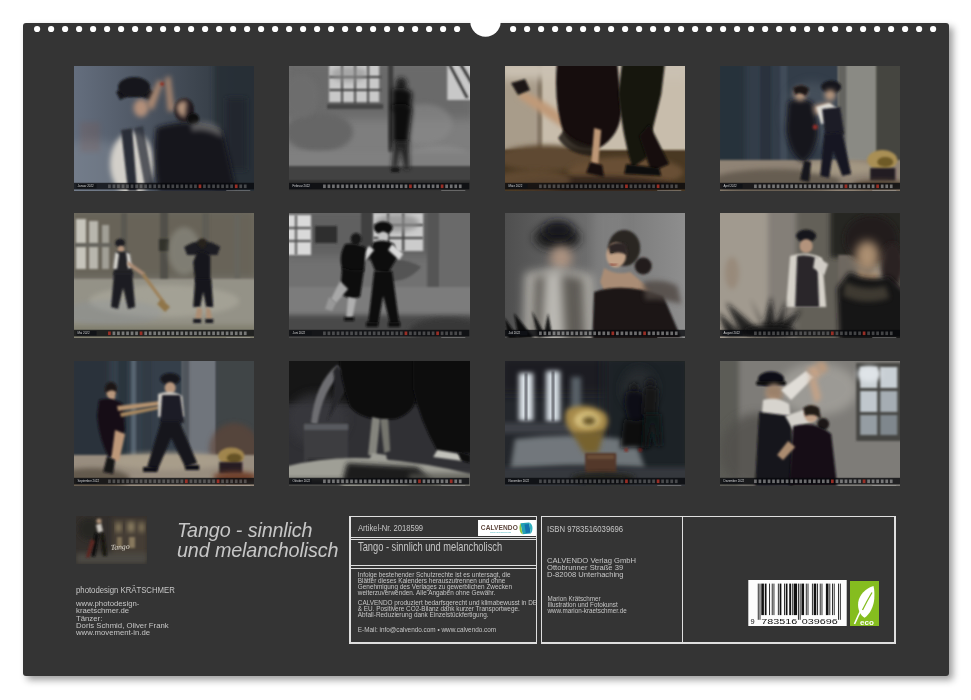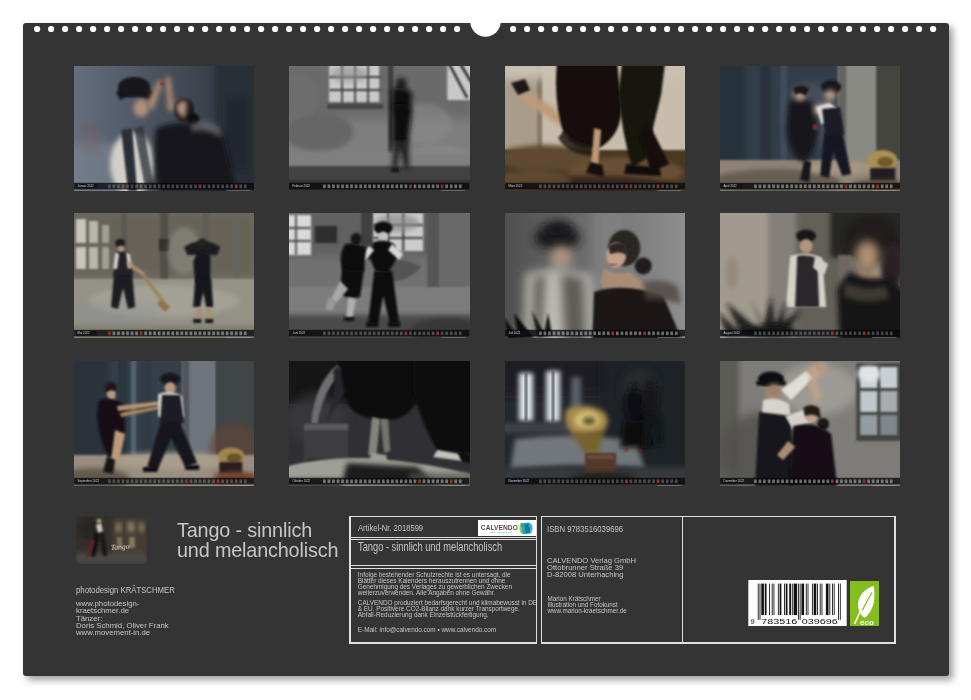--- a/index.html
+++ b/index.html
@@ -855,21 +855,21 @@
     <rect x="53" y="21" width="6" height="11" fill="#ab9873" opacity="0.65" filter="url(#b1)"></rect>
     <rect x="0" y="37" width="71" height="11" fill="#4c4843" filter="url(#b2)"></rect>
     <ellipse cx="13" cy="13" rx="11" ry="11" fill="#282522" filter="url(#b2)"></ellipse>
     <path d="M20,9 L25,7 L27,15 L22,17 Z" fill="#ccc8c0" filter="url(#b1)"></path>
     <ellipse cx="23" cy="5" rx="2.6" ry="2.6" fill="#a98f76" filter="url(#b1)"></ellipse>
     <path d="M19,16 L15,40 L19,41 L23,19 Z" fill="#11100f" filter="url(#b1)"></path>
     <path d="M24,17 L27,40 L31,40 L28,18 Z" fill="#14120e" filter="url(#b1)"></path>
     <path d="M15,23 L10,41 L13,42 L19,25 Z" fill="#5c2620" filter="url(#b1)"></path>
     <text opacity="0.992" x="35" y="34" font-size="7.6" fill="#e0dcd2" font-family="Liberation Serif, serif" font-style="italic" transform="rotate(-4 35 34)">Tango</text>
   </svg>
-<div class="t" style="left:177px;top:519.8px;font-size:19.8px;line-height:20.1px;letter-spacing:-0.15px;color:#c6c6c6;">Tango - sinnlich<br>und melancholisch</div>
+<div class="t" style="left:177px;top:519.8px;font-size:19.8px;line-height:20.1px;letter-spacing:-0.15px;color:#c6c6c6;font-style:italic;">Tango - sinnlich<br>und melancholisch</div>
 <div class="t" style="left:76px;top:585.5px;font-size:8.65px;line-height:9px;transform:scaleX(0.9);">photodesign KRÄTSCHMER</div>
 <div class="t" style="left:76px;top:600px;font-size:8px;line-height:7.35px;transform:scaleX(0.97);">www.photodesign-<br>kraetschmer.de<br>Tänzer:<br>Doris Schmid, Oliver Frank<br>www.movement-in.de</div>
 
 <div class="ln" style="left:349.4px;top:516.2px;width:188px;height:1.3px;"></div>
 <div class="ln" style="left:349.4px;top:536.6px;width:188px;height:1.3px;"></div>
 <div class="ln" style="left:349.4px;top:538.8px;width:188px;height:1.3px;"></div>
 <div class="ln" style="left:349.4px;top:564.8px;width:188px;height:1.3px;"></div>
 <div class="ln" style="left:349.4px;top:567.8px;width:188px;height:1.3px;"></div>
 <div class="ln" style="left:349.4px;top:642.3px;width:188px;height:1.3px;"></div>
 <div class="ln" style="left:349.4px;top:516.2px;width:1.3px;height:127.4px;"></div>

